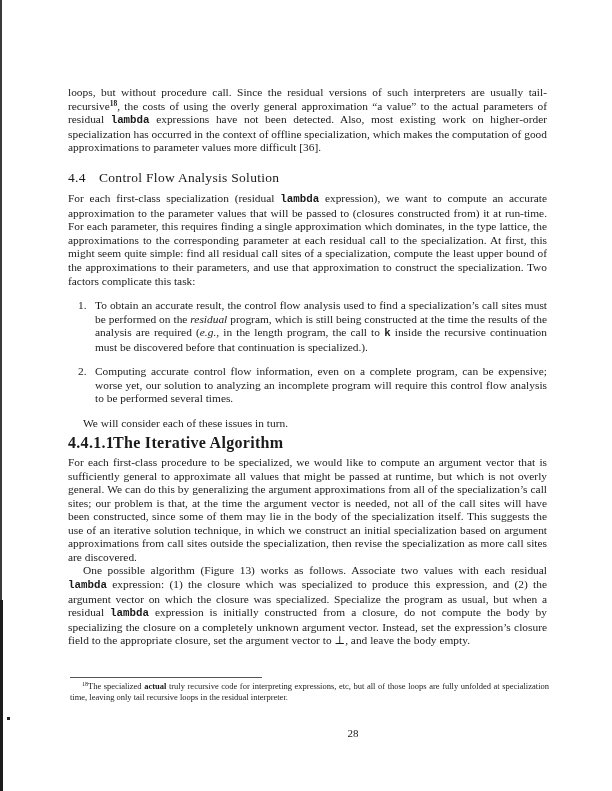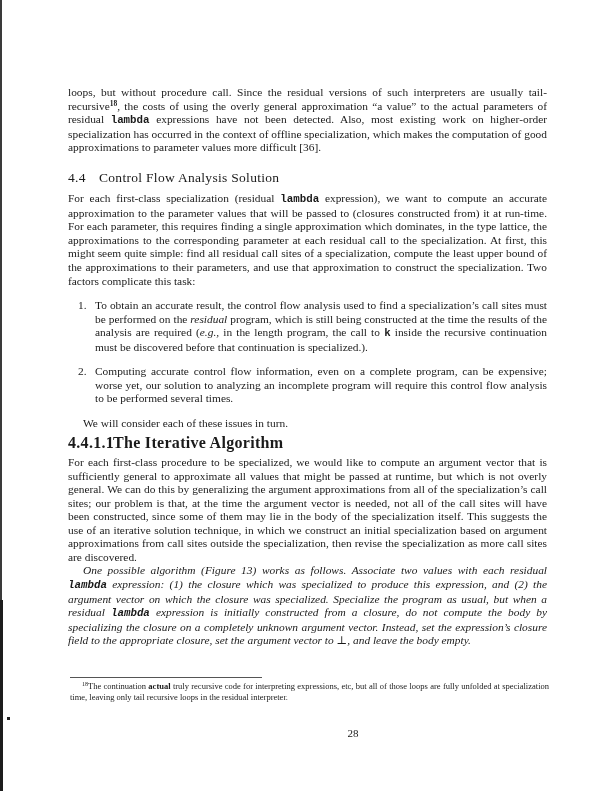--- a/index.html
+++ b/index.html
@@ -19,21 +19,21 @@
   .scan-speck {
     position: absolute; left: 7px; top: 717px; width: 3px; height: 3px; background: #222;
   }
   .page {
     position: absolute; left: 68px; top: 86px; width: 479px;
     font-family: "Liberation Serif", "DejaVu Serif", serif;
     font-size: 11.4px; line-height: 13.55px; text-align: justify;
     hyphens: auto;
   }
   p { margin: 0; }
-  .indent { text-indent: 15px; font-style: italic; }
+  .indent { text-indent: 15px; }
   code, .tt { font-family: "Liberation Mono", "DejaVu Sans Mono", monospace; font-size: 10.8px; font-weight: bold; }
   sup { font-size: 7.5px; line-height: 0; vertical-align: 4px; font-weight: bold; }
   h2 {
     font-family: "Liberation Serif", "DejaVu Serif", serif;
     font-size: 13.5px; font-weight: normal; margin: 16px 0 8px 0; letter-spacing: 0.3px;
   }
   h3 {
     font-family: "Liberation Serif", "DejaVu Serif", serif;
     font-size: 12px; font-weight: bold; margin: 13px 0 5px 0; letter-spacing: 0.3px;
   }
@@ -96,15 +96,15 @@
 
 
   <h4><span class="num">4.4.1.1</span><span>The Iterative Algorithm</span></h4>
 
   <p>For each first-class procedure to be specialized, we would like to compute an argument vector that is sufficiently general to approximate all values that might be passed at runtime, but which is not overly general. We can do this by generalizing the argument approximations from all of the specialization’s call sites; our problem is that, at the time the argument vector is needed, not all of the call sites will have been constructed, since some of them may lie in the body of the specialization itself. This suggests the use of an iterative solution technique, in which we construct an initial specialization based on argument approximations from call sites outside the specialization, then revise the specialization as more call sites are discovered.</p>
 
   <p class="indent"><span>One possible algorithm (Figure 13) works as follows. Associate two values with each residual </span><code>lambda</code><span> expression: (1) the closure which was specialized to produce this expression, and (2) the argument vector on which the closure was specialized. Specialize the program as usual, but when a residual </span><code>lambda</code><span> expression is initially constructed from a closure, do not compute the body by specializing the closure on a completely unknown argument vector. Instead, set the expression’s closure field to the appropriate closure, set the argument vector to ⊥, and leave the body empty.</span></p>
 </div>
 
 <div class="footnote-rule"></div>
-<p class="footnote"><sup>18</sup><span>The continuation </span><b>actual</b><span> truly recursive code for interpreting expressions, etc, but all of those loops are fully unfolded at specialization time, leaving only tail recursive loops in the residual interpreter.</span></p>
+<p class="footnote"><sup>18</sup><span>The specialized </span><b>actual</b><span> truly recursive code for interpreting expressions, etc, but all of those loops are fully unfolded at specialization time, leaving only tail recursive loops in the residual interpreter.</span></p>
 
 <div class="page-number">28</div>
 
 </body></html>

